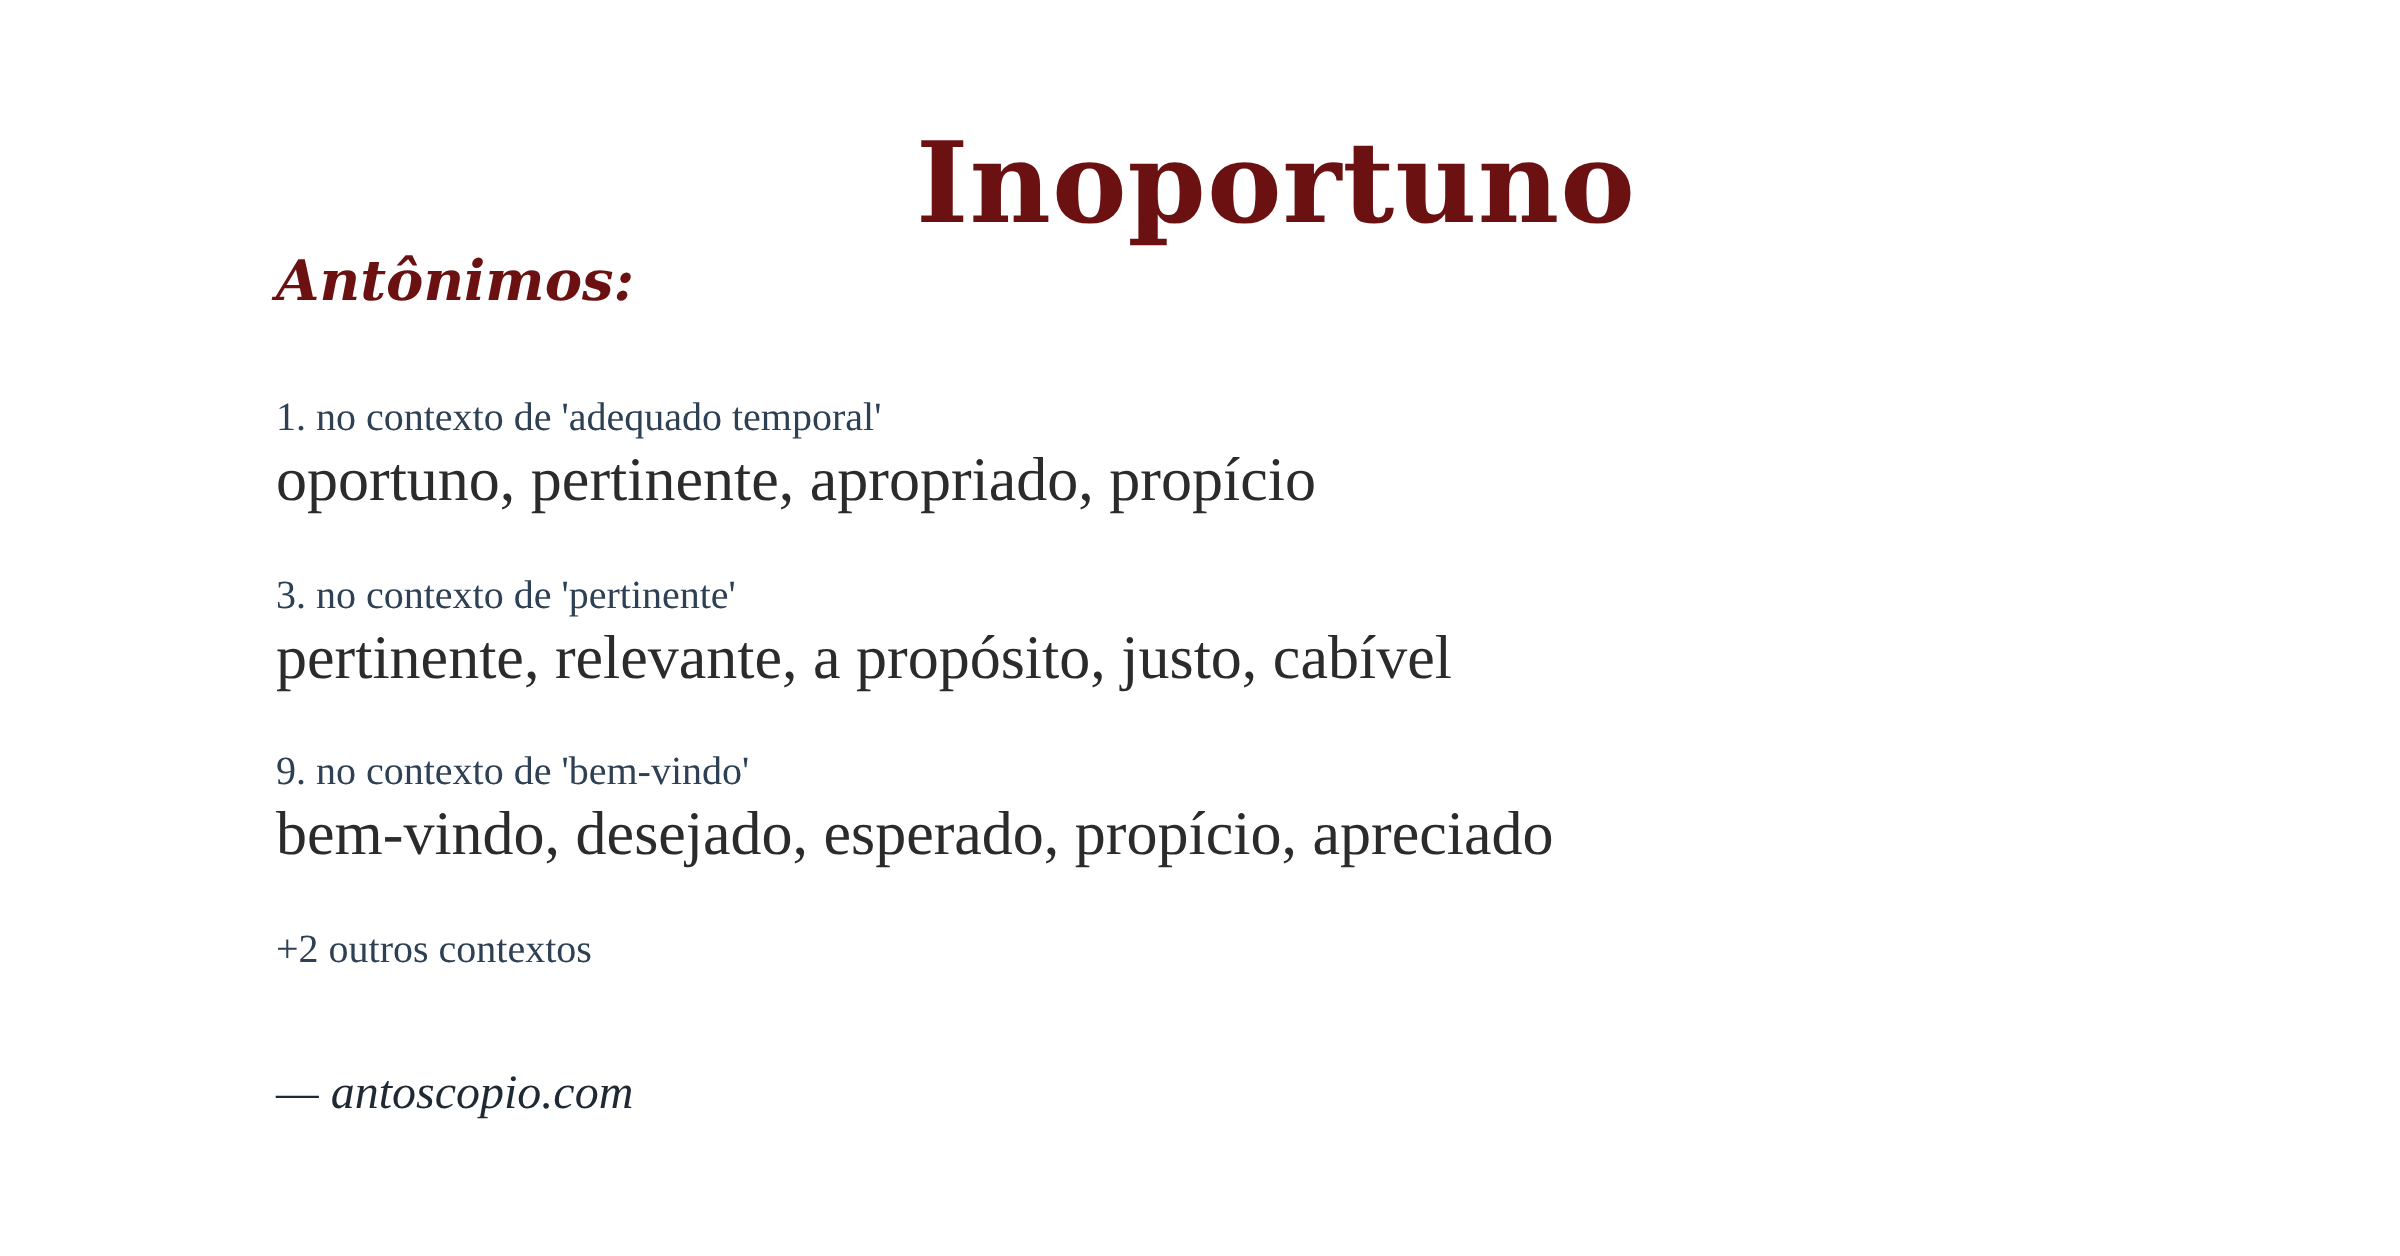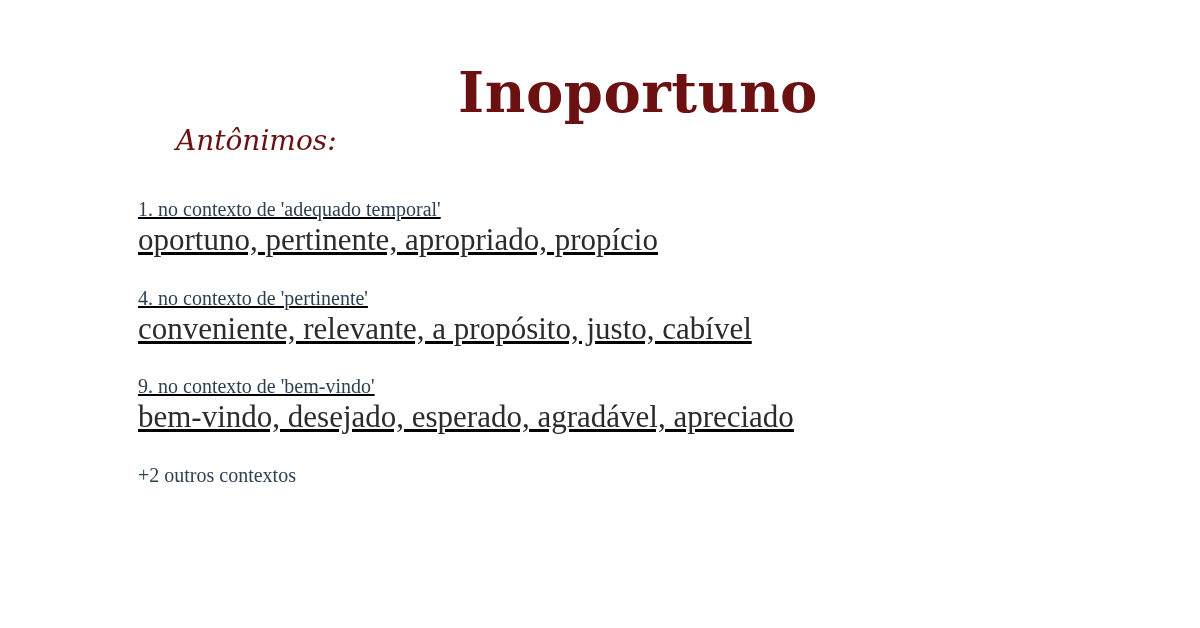--- a/index.html
+++ b/index.html
@@ -21,32 +21,30 @@
     font-size: 56px;
     font-weight: 700;
     line-height: 1.15;
     color: var(--title-color, #6b1111);
     letter-spacing: 0.5px;
     text-align: center;
   }
   .section-label {
     font-family: "DejaVu Serif", "Liberation Serif", serif;
     font-size: 28px;
-    font-weight: 400;
+    font-weight: 700;
     font-style: italic;
     line-height: 1.2;
     color: var(--title-color, #6b1111);
-    margin-left: 38px;
   }
   .entries {
     margin-top: 39px;
   }
   .entry {
     margin-bottom: 26px;
-    text-decoration: underline;
   }
   .entry-context {
     font-size: 20px;
     line-height: 1.2;
     color: var(--context-color, #2e4053);
   }
   .entry-antonyms {
     font-size: 31px;
     line-height: 1.25;
     color: var(--antonyms-color, #2b2b2b);
@@ -73,25 +71,26 @@
 
   <div class="section-label">Antônimos:</div>
 
   <div class="entries">
     <div class="entry">
       <div class="entry-context">1. no contexto de 'adequado temporal'</div>
       <div class="entry-antonyms">oportuno, pertinente, apropriado, propício</div>
     </div>
 
     <div class="entry">
-      <div class="entry-context">4. no contexto de 'pertinente'</div>
-      <div class="entry-antonyms">conveniente, relevante, a propósito, justo, cabível</div>
+      <div class="entry-context">3. no contexto de 'pertinente'</div>
+      <div class="entry-antonyms">pertinente, relevante, a propósito, justo, cabível</div>
     </div>
 
     <div class="entry">
       <div class="entry-context">9. no contexto de 'bem-vindo'</div>
-      <div class="entry-antonyms">bem-vindo, desejado, esperado, agradável, apreciado</div>
+      <div class="entry-antonyms">bem-vindo, desejado, esperado, propício, apreciado</div>
     </div>
   </div>
 
   <div class="more-contexts">+2 outros contextos</div>
 
+  <div class="attribution">— antoscopio.com</div>
 </div>
 
 </body></html>

